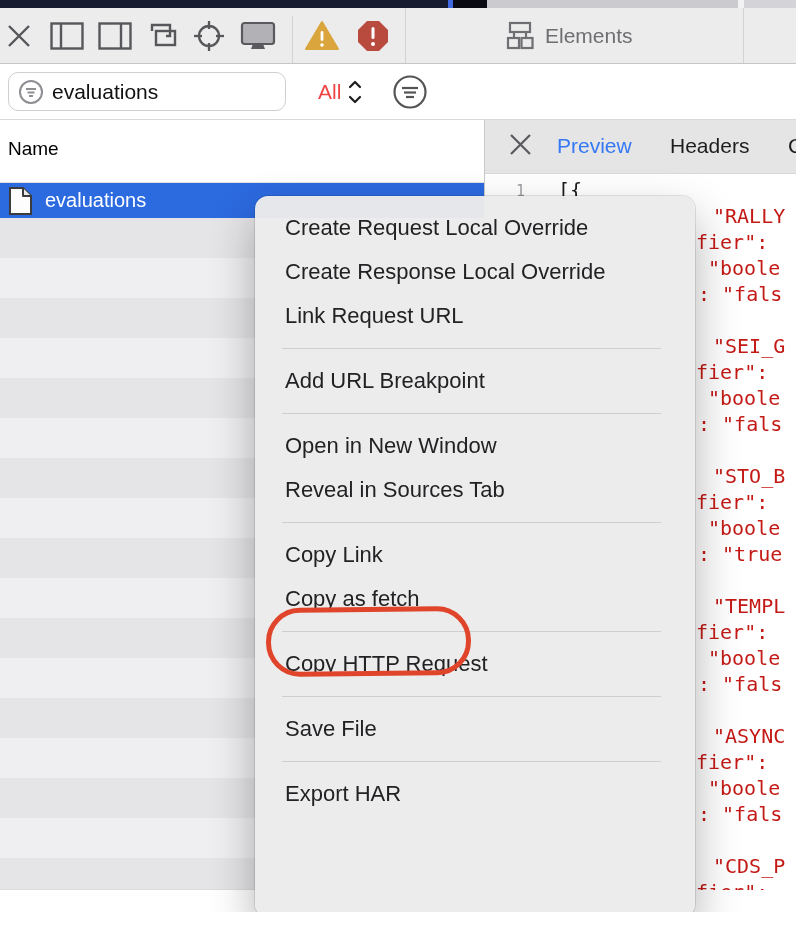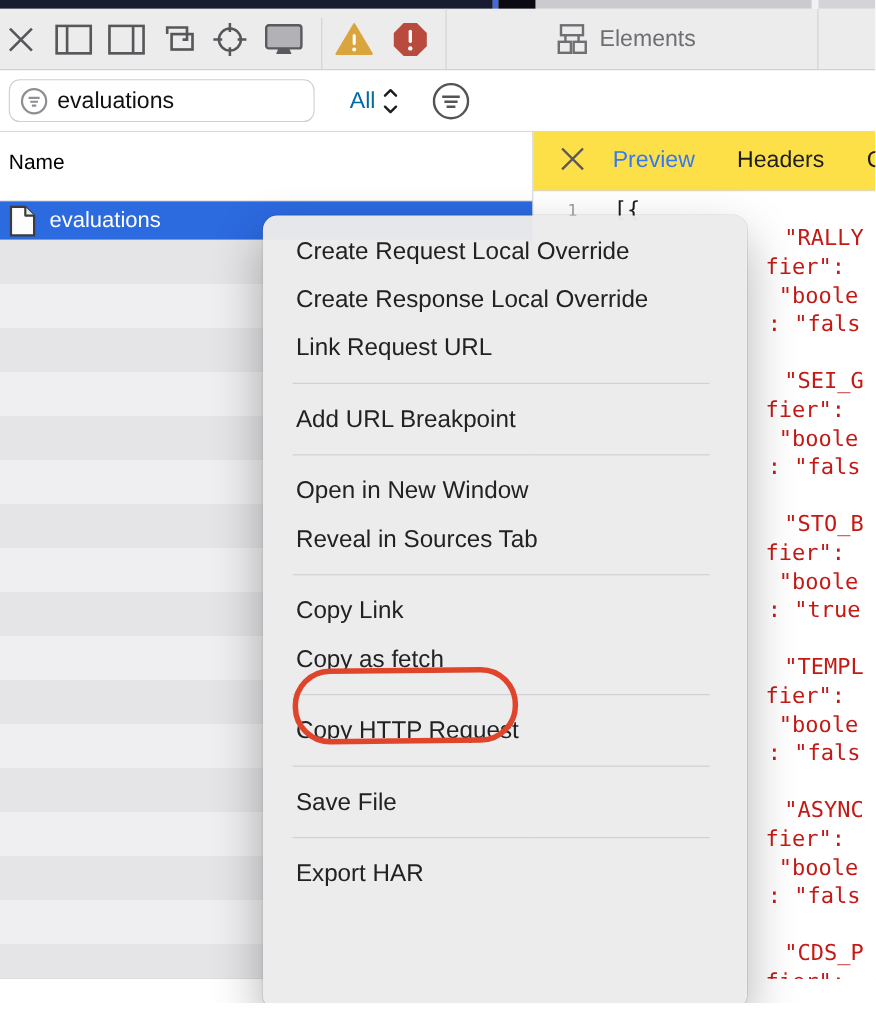--- a/index.html
+++ b/index.html
@@ -19,51 +19,51 @@
 
   
   .filter-row { position:absolute; top:64px; left:0; width:796px; height:56px;
                 background:#fff; border-bottom:1px solid #d9d9db; }
   .filter-field { position:absolute; left:8px; top:8px; width:278px; height:39px;
                   border:1px solid #cfcfd2; border-radius:10px; background:#fff;
                   display:flex; align-items:center; padding-left:9px; }
   .filter-field input { border:none; outline:none; font-size:21px; color:#111;
                         font-family:"Liberation Sans", sans-serif; width:220px; margin-left:8px; background:transparent; }
   .scope { position:absolute; left:318px; top:0; height:56px; display:flex; align-items:center; gap:7px; }
-  .scope-label { font-size:21px; color:#0369a1; }
+  .scope-label { font-size:21px; color:#ef4444; }
   .filter-opts { position:absolute; left:393px; top:11px; width:34px; height:34px; }
 
   
   .name-header { position:absolute; left:0; top:120px; width:484px; height:63px; background:#fff;
                  border-bottom:1px solid #e2e2e4; }
   .name-header span { position:absolute; left:8px; top:18px; font-size:19px; color:#000; }
   .selected-row { position:absolute; left:0; top:183px; width:484px; height:35px; background:#2c6ae0;
                   display:flex; align-items:center; }
   .selected-row .label { color:#fff; font-size:20px; font-weight:500; margin-left:12px; }
   .rows { position:absolute; left:0; top:218px; width:484px; height:671px;
           background:repeating-linear-gradient(to bottom,#e5e5e7 0 40px,#efeff1 40px 80px); }
   .panel-divider { position:absolute; left:484px; top:120px; width:1px; height:770px; background:#c9c9cb; }
   .content-bottom { position:absolute; left:0; top:889px; width:796px; height:1px; background:#dcdcde; }
 
   
-  .detail-tabs { position:absolute; left:485px; top:120px; width:311px; height:54px; background:#fde047;
+  .detail-tabs { position:absolute; left:485px; top:120px; width:311px; height:54px; background:#e5e5e5;
                  border-bottom:1px solid #d9d9db; }
   .dtab { position:absolute; top:14px; font-size:21px; color:#1d1d1f; }
   .dtab.active { color:#3478f6; }
   .code-pane { position:absolute; left:485px; top:174px; width:311px; height:716px;
                background:#fff; overflow:hidden; }
   .gutter-num { position:absolute; left:18px; width:22px; text-align:right; font-size:15px;
                 color:#9e9ea3; font-family:"DejaVu Sans Mono", monospace; }
   .code-line { position:absolute; height:26px; line-height:26px; white-space:pre;
                font-family:"DejaVu Sans Mono", monospace; font-size:20px; }
   .code-line.red { color:#c41a16; }
   .code-line.plain { color:#1c1c1e; }
 
   
-  .context-menu { position:absolute; left:239px; top:196px; width:440px; height:721px;
+  .context-menu { position:absolute; left:255px; top:196px; width:440px; height:721px;
                   background:rgba(235,235,235,0.97); border-radius:13px; padding:10px 0;
                   box-shadow:0 0 0 1px rgba(0,0,0,0.10), 0 20px 45px rgba(0,0,0,0.30); z-index:5; }
   .menu-item { height:44px; line-height:44px; padding-left:30px; font-size:22px; color:#222225; }
   .menu-sep { height:1px; background:#cfcfd1; margin:10px 34px 10px 27px; }
 
   
   .annotation-circle { position:absolute; left:266px; top:607px; width:205px; height:69px;
                        border:5px solid #e0452c; border-radius:34px; z-index:6;
                        transform:rotate(-0.6deg); pointer-events:none; }
 

